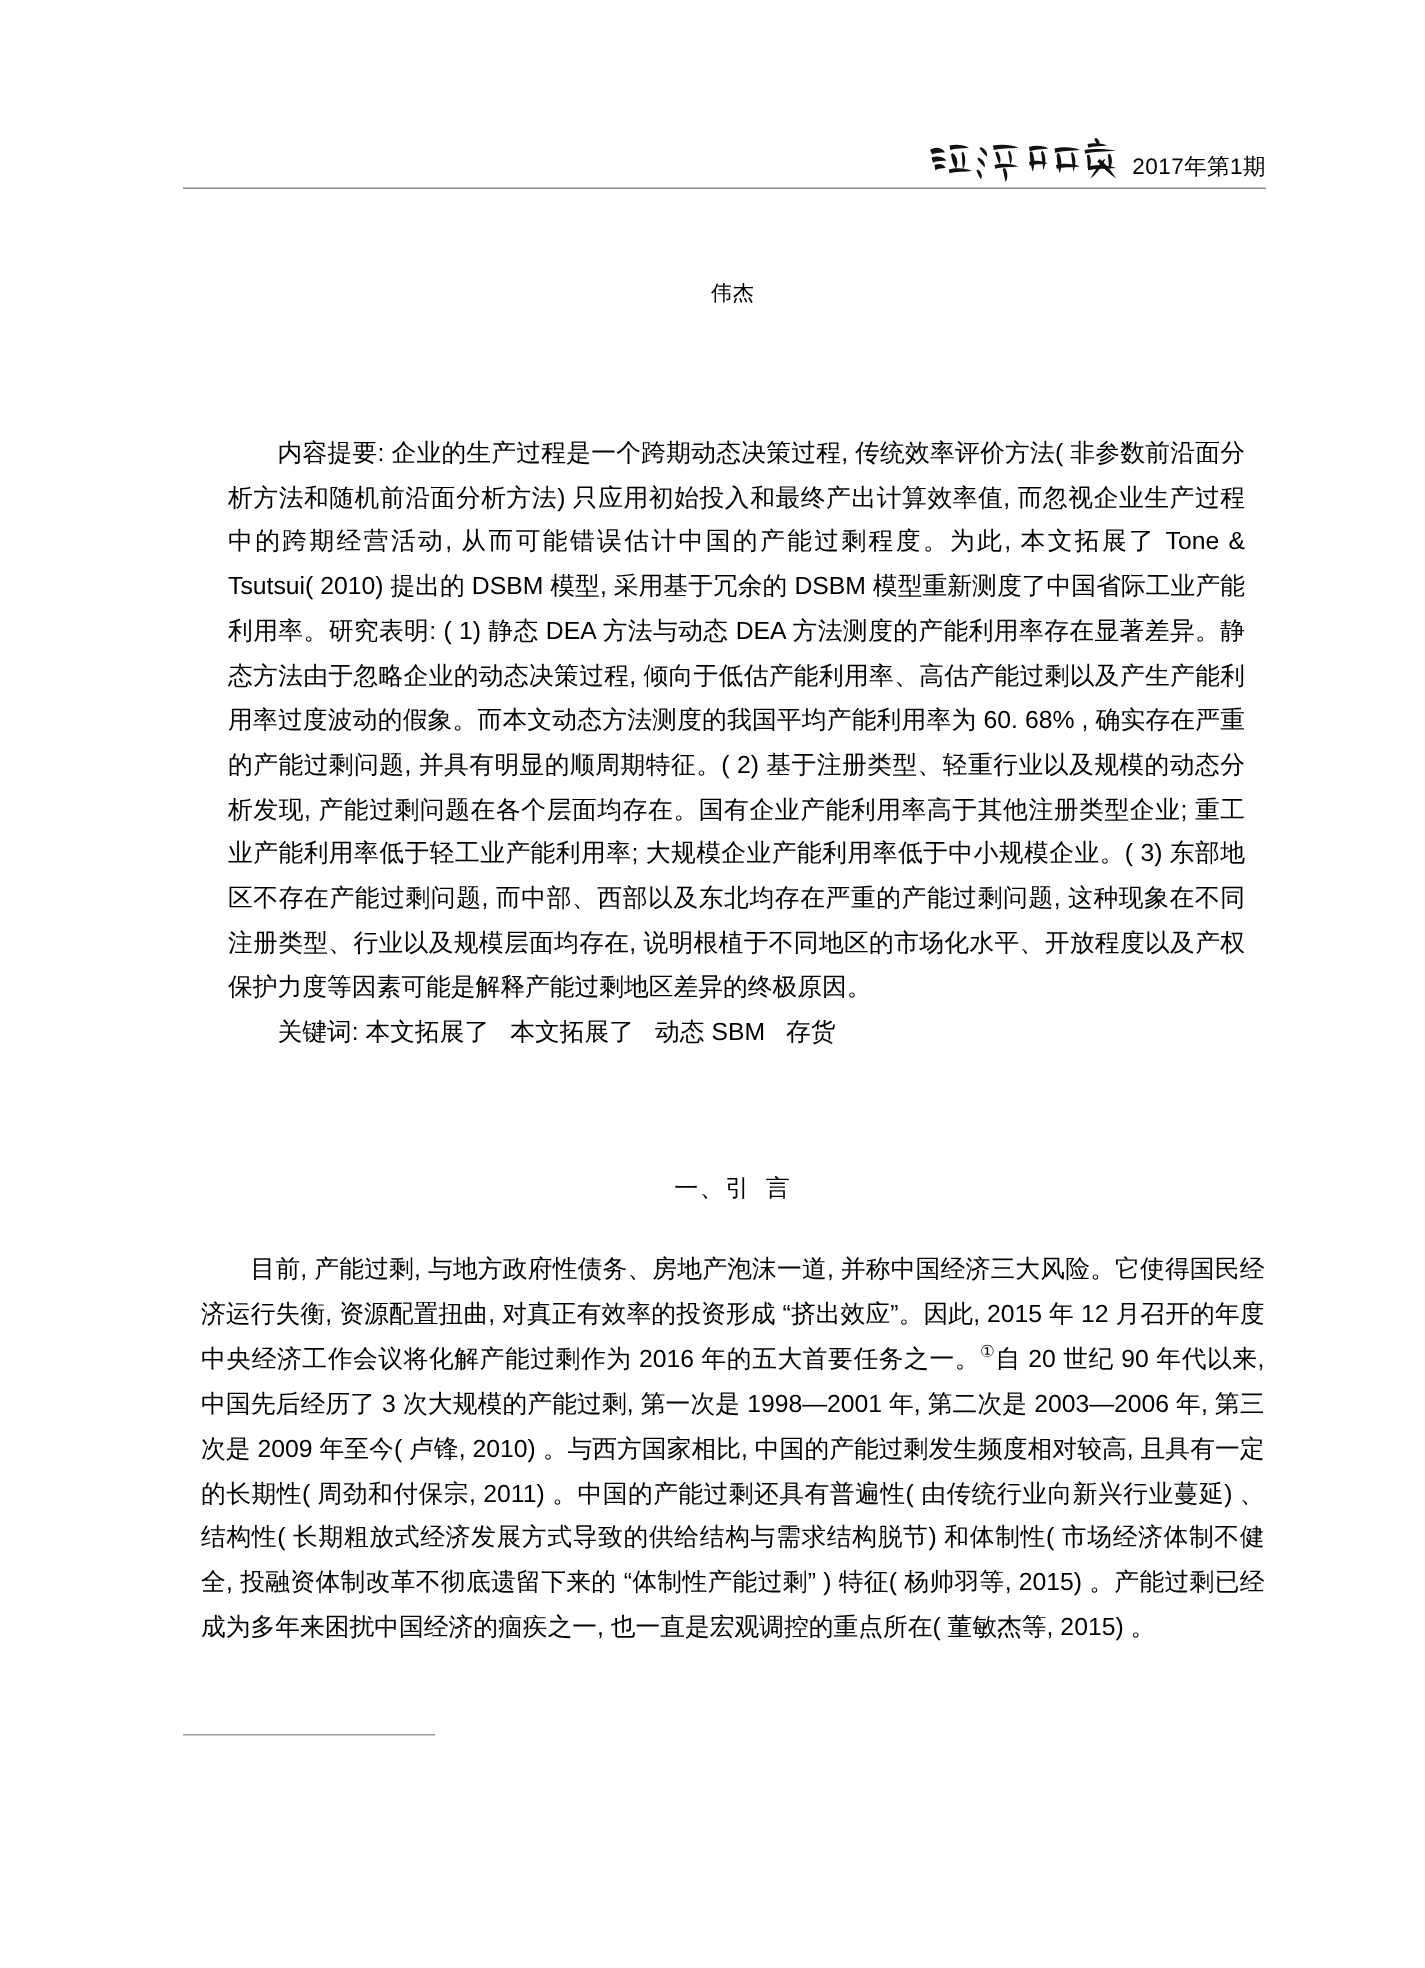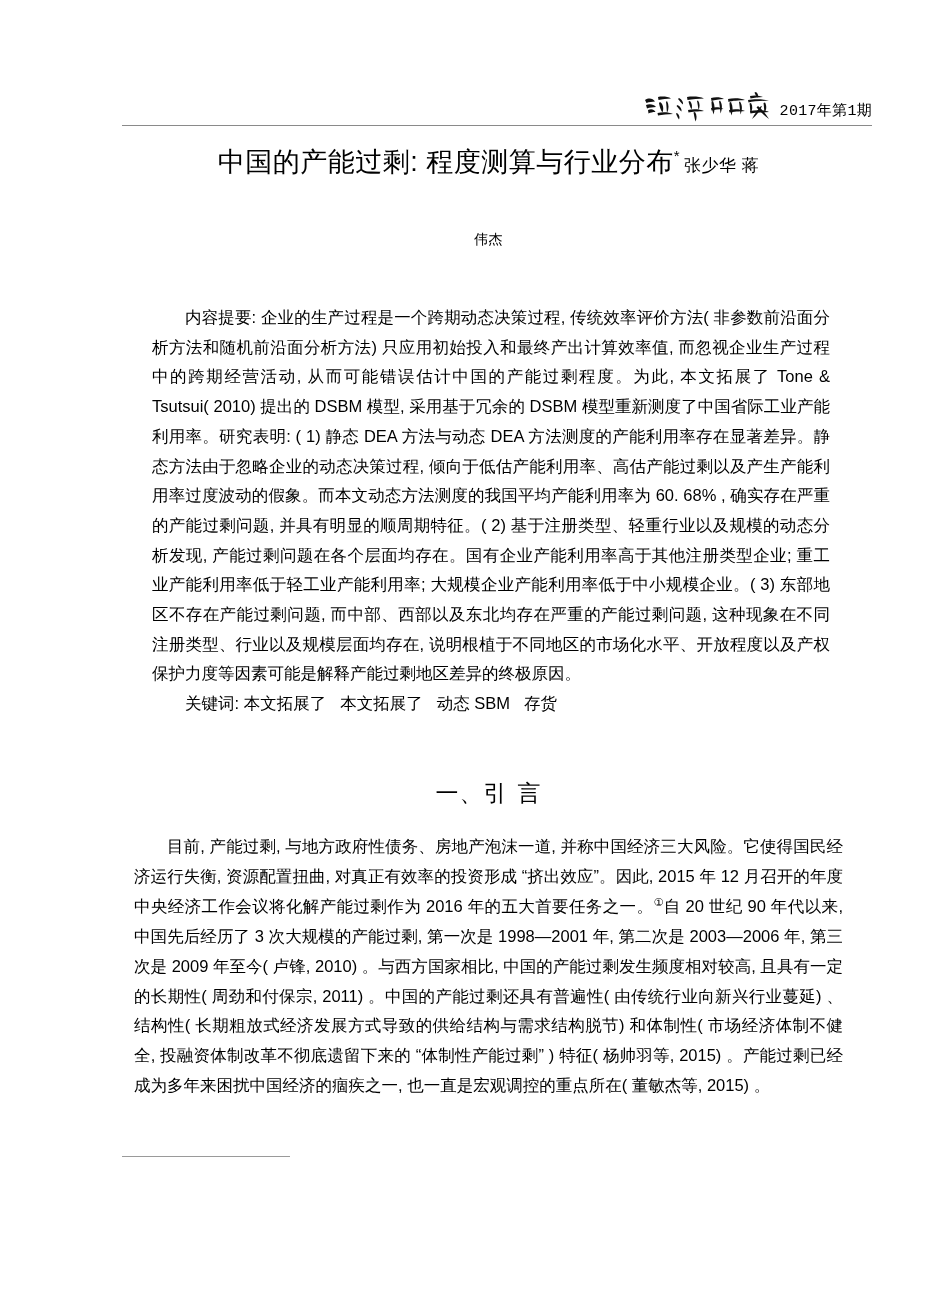--- a/index.html
+++ b/index.html
@@ -18,24 +18,23 @@
 
   .page {
     position: absolute;
     inset: 0;
   }
 
   
   .header {
     position: absolute;
     left: 122px;
-    right: 78px;
+    right: 106px;
     top: 80px;
     height: 46px;
-    font-family: Liberation Mono, monospace;
   }
   .header-inner {
     display: flex;
     align-items: flex-end;
     justify-content: flex-end;
     height: 42px;
     gap: 6px;
   }
   .journal-logo {
     display: block;
@@ -101,39 +100,38 @@
     font-size: 16.5px;
     line-height: 29.7px;
     text-align: justify;
     text-justify: inter-ideograph;
   }
   .abstract p {
     margin: 0;
   }
   .abstract .indent {
     text-indent: 33px;
-    margin-top: 15px;
   }
   .keywords {
     margin-top: 2px;
     text-indent: 33px;
   }
   .kw-gap {
     display: inline-block;
     width: 14px;
   }
 
   
   .section-heading {
     position: absolute;
     left: 122px;
     right: 95px;
     top: 778px;
     text-align: center;
-    font-size: 23px;
+    font-size: 16px;
     line-height: 30px;
     letter-spacing: 1px;
   }
   .sec-gap {
     display: inline-block;
     width: 10px;
   }
 
   
   .body-text {
@@ -211,23 +209,20 @@
           <path d="M232 36 C240 42, 248 52, 254 62 C245 56, 236 47, 229 39 Z"></path>
           <path d="M240 36 C236 45, 229 55, 220 62 C225 52, 232 43, 237 37 Z"></path>
         </g>
       </svg>
       <span class="issue-line">2017年第1期</span>
     </div>
     <div class="header-rule"></div>
   </div>
 
   <div class="title-block">
-    <div class="title-line">
-      <span class="title-main">中国的产能过剩: 程度测算与行业分布</span><span class="title-star">*</span><span class="authors-inline">张少华 蒋</span>
-    </div>
     <div class="authors-wrap">伟杰</div>
   </div>
 
   <div class="abstract">
     <p class="indent">内容提要: 企业的生产过程是一个跨期动态决策过程, 传统效率评价方法( 非参数前沿面分析方法和随机前沿面分析方法) 只应用初始投入和最终产出计算效率值, 而忽视企业生产过程中的跨期经营活动, 从而可能错误估计中国的产能过剩程度。为此, 本文拓展了 Tone &amp; Tsutsui( 2010) 提出的 DSBM 模型, 采用基于冗余的 DSBM 模型重新测度了中国省际工业产能利用率。研究表明: ( 1) 静态 DEA 方法与动态 DEA 方法测度的产能利用率存在显著差异。静态方法由于忽略企业的动态决策过程, 倾向于低估产能利用率、高估产能过剩以及产生产能利用率过度波动的假象。而本文动态方法测度的我国平均产能利用率为 60. 68% , 确实存在严重的产能过剩问题, 并具有明显的顺周期特征。( 2) 基于注册类型、轻重行业以及规模的动态分析发现, 产能过剩问题在各个层面均存在。国有企业产能利用率高于其他注册类型企业; 重工业产能利用率低于轻工业产能利用率; 大规模企业产能利用率低于中小规模企业。( 3) 东部地区不存在产能过剩问题, 而中部、西部以及东北均存在严重的产能过剩问题, 这种现象在不同注册类型、行业以及规模层面均存在, 说明根植于不同地区的市场化水平、开放程度以及产权保护力度等因素可能是解释产能过剩地区差异的终极原因。</p>
     <p class="keywords"><span>关键词: </span><span>本文拓展了</span><span class="kw-gap"></span><span>本文拓展了</span><span class="kw-gap"></span><span>动态 SBM</span><span class="kw-gap"></span><span>存货</span></p>
   </div>
 
   <div class="section-heading">
     <span>一、</span><span>引</span><span class="sec-gap"></span><span>言</span>

